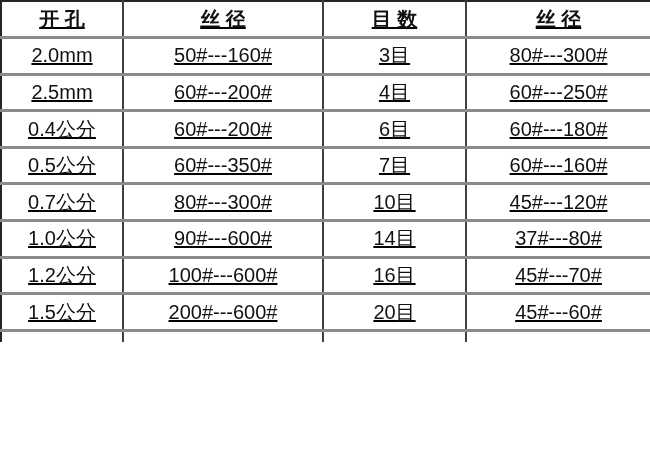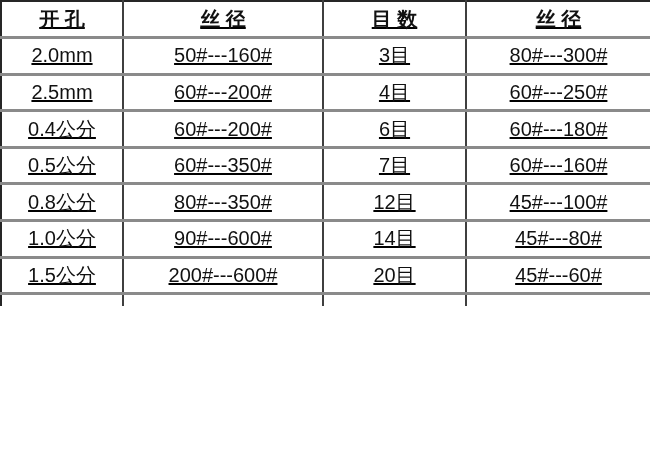--- a/index.html
+++ b/index.html
@@ -83,30 +83,36 @@
           <td>6目</td>
           <td>60#---180#</td>
         </tr>
         <tr>
           <td>0.5公分</td>
           <td>60#---350#</td>
           <td>7目</td>
           <td>60#---160#</td>
         </tr>
         <tr>
-          <td>0.8公分</td>
-          <td>80#---350#</td>
-          <td>12目</td>
-          <td>45#---100#</td>
+          <td>0.7公分</td>
+          <td>80#---300#</td>
+          <td>10目</td>
+          <td>45#---120#</td>
         </tr>
         <tr>
           <td>1.0公分</td>
           <td>90#---600#</td>
           <td>14目</td>
-          <td>45#---80#</td>
+          <td>37#---80#</td>
+        </tr>
+        <tr>
+          <td>1.2公分</td>
+          <td>100#---600#</td>
+          <td>16目</td>
+          <td>45#---70#</td>
         </tr>
         <tr>
           <td>1.5公分</td>
           <td>200#---600#</td>
           <td>20目</td>
           <td>45#---60#</td>
         </tr>
         <tr class="partial">
           <td></td>
           <td></td>

